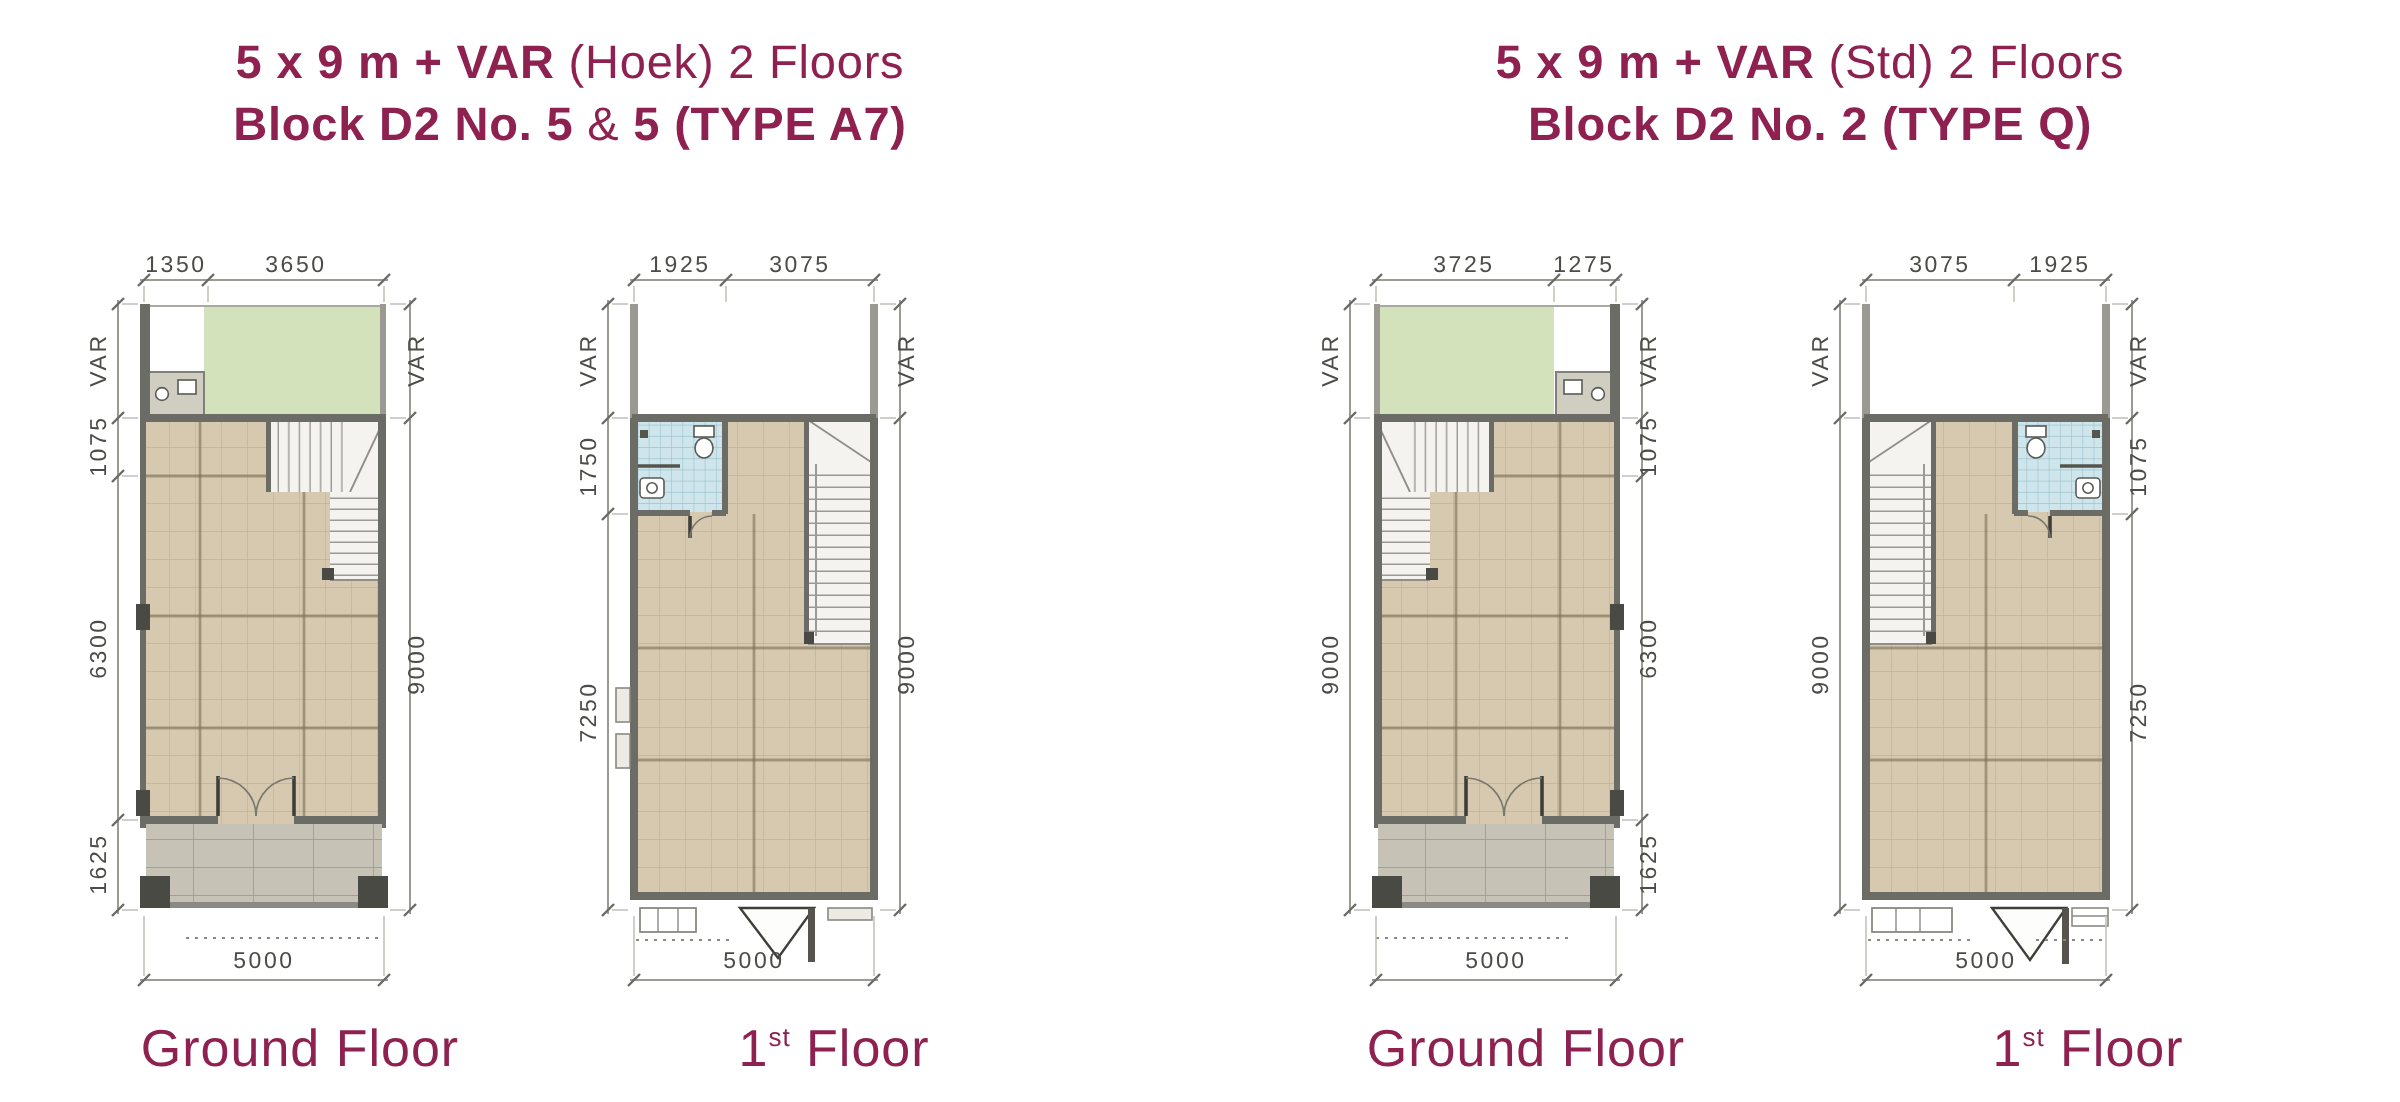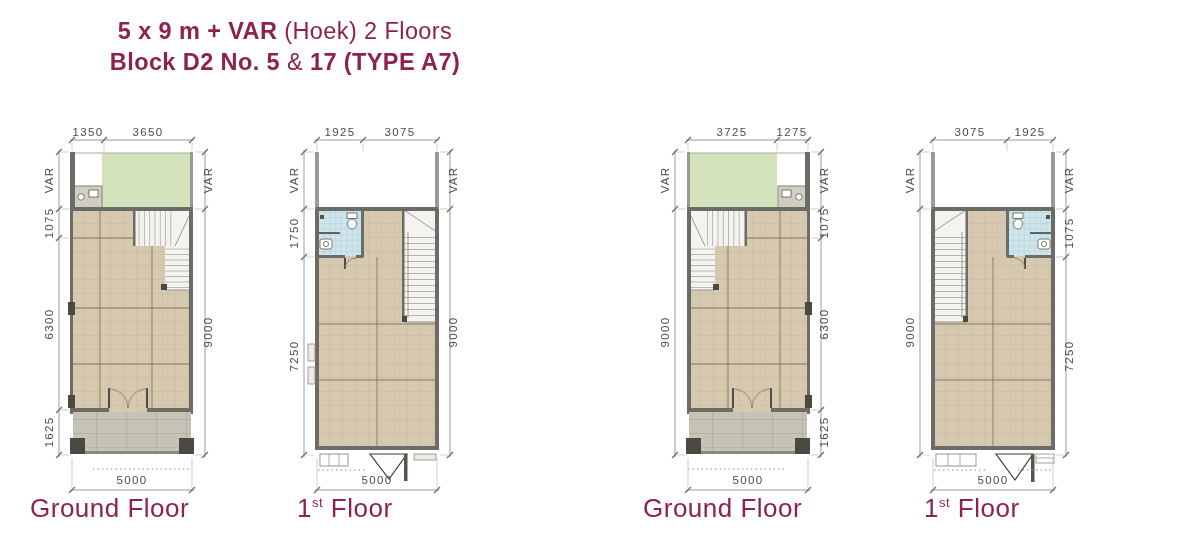--- a/index.html
+++ b/index.html
@@ -3,21 +3,21 @@
 <meta charset="utf-8">
 <style>
   html,body{margin:0;padding:0;background:#fff;}
   .screen{position:relative;width:1200px;height:551px;background:#ffffff;overflow:hidden;
           font-family:"Liberation Sans",sans-serif;}
   .title{position:absolute;top:16px;text-align:center;color:var(--accent_maroon);
          font-size:23.5px;line-height:31px;letter-spacing:.4px;}
   .title .b{font-weight:700;}
   .title .r{font-weight:400;}
   .plan-svg{position:absolute;top:112px;width:250px;height:385px;}
-  .floor-label{position:absolute;top:493px;width:240px;
+  .floor-label{position:absolute;top:509px;width:240px;text-align:center;
                color:var(--accent_maroon);font-size:26px;font-weight:400;letter-spacing:.5px;}
   .floor-label sup{font-size:13px;margin-top:32px;}
   svg text{font-family:"Liberation Sans",sans-serif;font-size:11.5px;letter-spacing:1.3px;
            fill:var(--dim_text);}
   .dimline{stroke:var(--dim_line);stroke-width:1;fill:none;}
   .tick{stroke:#6b6b66;stroke-width:1.2;}
   .ext{stroke:#c3c3bc;stroke-width:.8;}
   .wall{fill:var(--wall_dark);}
   .thinwall{fill:#9a9a93;}
   .floor{fill:var(--floor_tan);}
@@ -35,21 +35,25 @@
   .ledge{fill:#eceae3;stroke:#8a8a84;stroke-width:.8;}
   .tri{fill:#fdfdfb;stroke:#3f3f3a;stroke-width:1.2;}
 </style>
 </head>
 <body>
 
 <div class="screen">
 
   <div class="title" style="left:45px;width:480px;">
     <div><span class="b">5 x 9 m + VAR</span><span class="r"> (Hoek) 2 Floors</span></div>
-    <div><span class="b">Block D2 No. 5</span><span class="r"> &amp; </span><span class="b">17 (TYPE A7)</span></div>
+    <div><span class="b">Block D2 No. 5</span><span class="r"> &amp; </span><span class="b">5 (TYPE A7)</span></div>
+  </div>
+  <div class="title" style="left:665px;width:480px;">
+    <div><span class="b">5 x 9 m + VAR</span><span class="r"> (Std) 2 Floors</span></div>
+    <div><span class="b">Block D2 No. 2 (TYPE Q)</span></div>
   </div>
 
   <svg class="plan-svg" style="left:7px;" viewBox="0 0 250 385">
     <defs>
       <pattern id="agrid" width="13" height="14" patternUnits="userSpaceOnUse">
           <path d="M13 0 V14 M0 14 H13" stroke="#b2a488" stroke-width=".7" opacity=".6"></path>
         </pattern>
       <pattern id="aporch" width="30" height="14" patternUnits="userSpaceOnUse">
           <path d="M30 0 V14 M0 14 H30" stroke="#98958a" stroke-width=".7"></path>
         </pattern>

